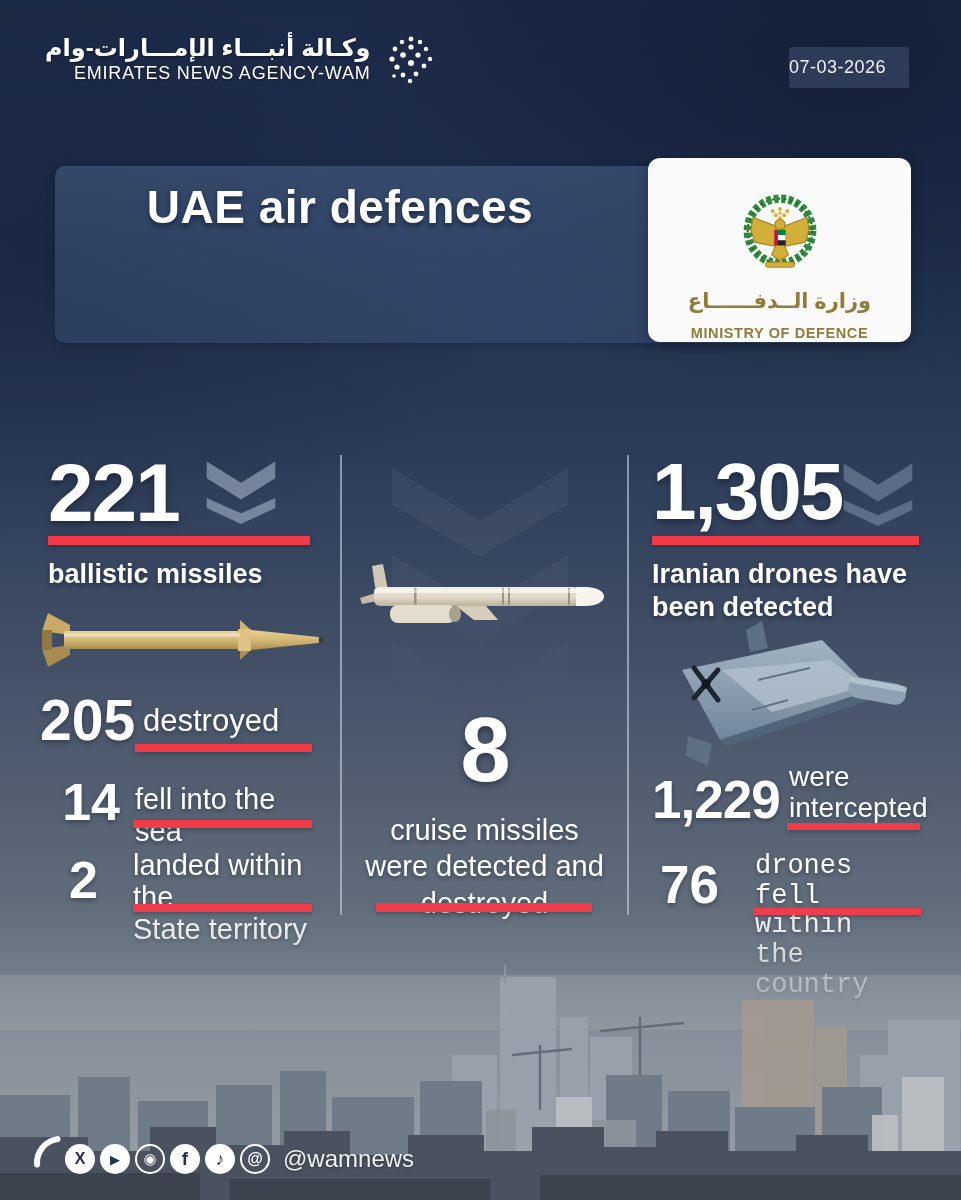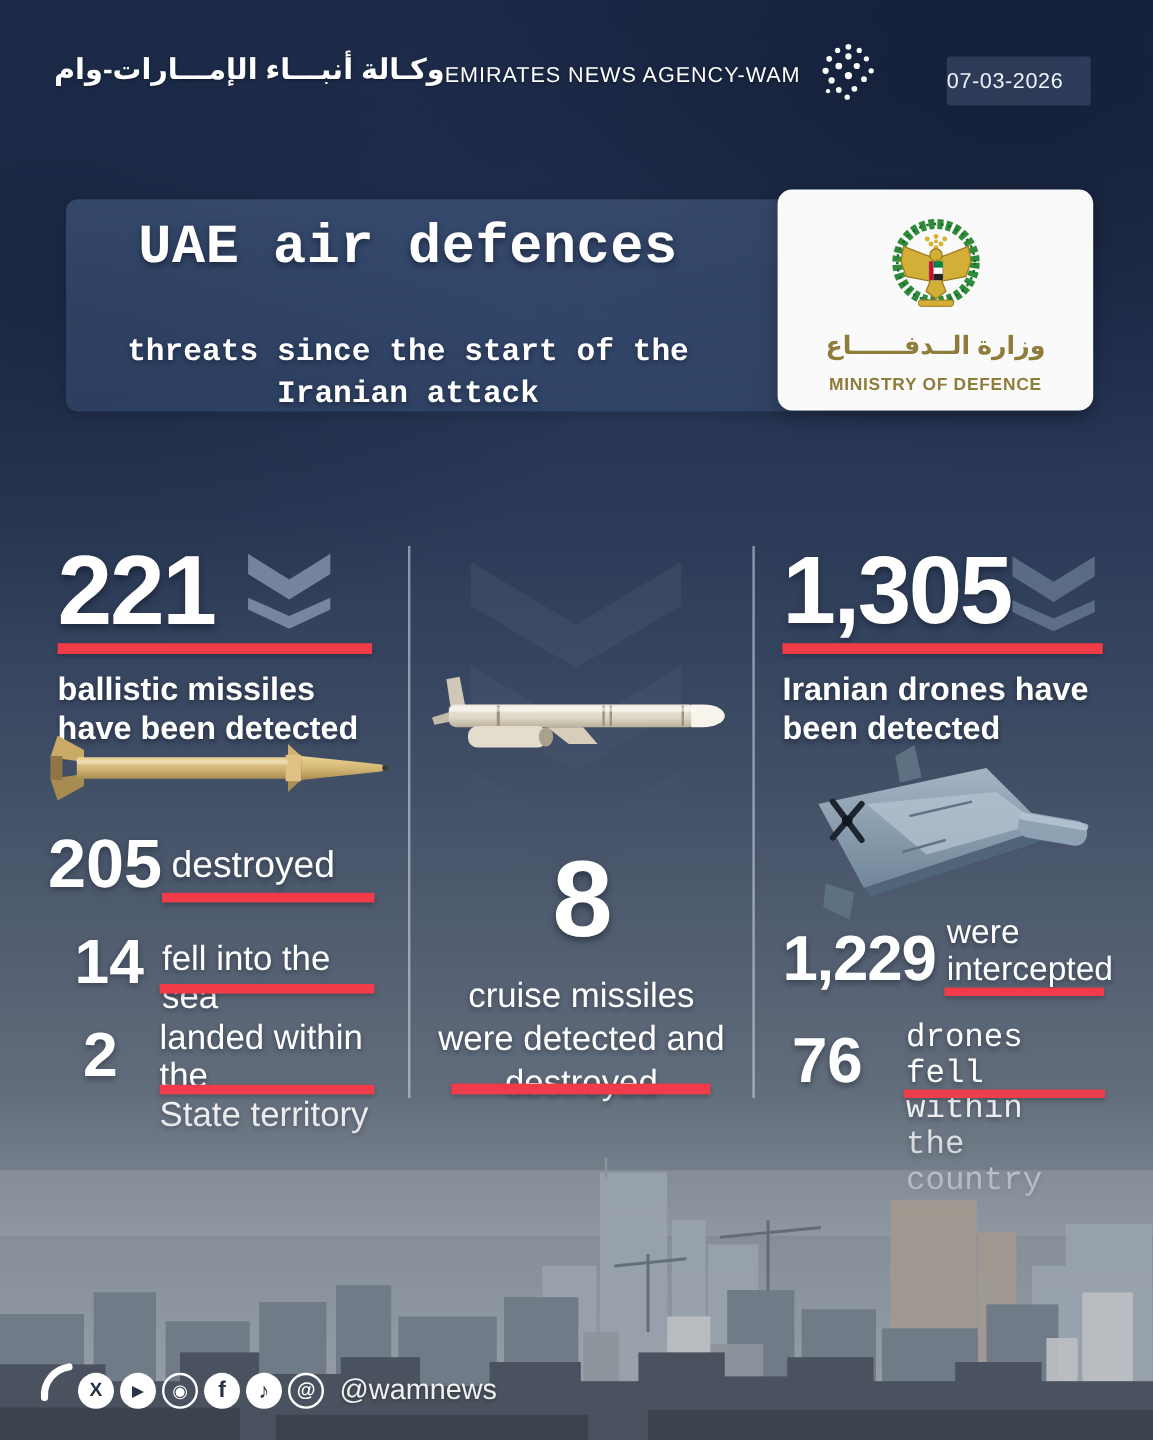--- a/index.html
+++ b/index.html
@@ -8,38 +8,38 @@
     font-family:"Liberation Sans","DejaVu Sans",sans-serif;color:#fff;
     background:
       radial-gradient(90% 45% at 88% 6%, rgba(8,14,30,.40), rgba(8,14,30,0) 60%),
       radial-gradient(80% 40% at 5% 22%, rgba(10,18,36,.30), rgba(10,18,36,0) 60%),
       linear-gradient(180deg,#1c2a49 0%,#20304f 20%,#2a3a57 36%,#3e4c64 52%,#535f71 66%,#65707e 78%,#737c88 90%,#7b838e 100%);
   }
   .abs{position:absolute;}
 
   
   .brand{left:45px;top:33px;display:flex;align-items:center;gap:14px;}
-  .brand-text{display:flex;flex-direction:row;align-items:flex-end;}
+  .brand-text{display:flex;flex-direction:column;align-items:flex-end;}
   .brand-ar{font-size:24px;font-weight:bold;letter-spacing:1px;direction:rtl;line-height:1.15;text-shadow:0 1px 3px rgba(0,0,0,.4);}
   .brand-en{font-size:18px;letter-spacing:.8px;margin-top:2px;text-shadow:0 1px 3px rgba(0,0,0,.4);}
   .globe{width:52px;height:52px;}
   .date-badge{left:789px;top:47px;width:120px;height:41px;background:rgba(130,155,195,.22);
     border-radius:3px;display:flex;align-items:center;justify-content:flex-start;
     font-size:18px;letter-spacing:.5px;color:#eef2f8;}
 
   
   .title-panel{left:55px;top:166px;width:850px;height:177px;border-radius:10px;
     background:linear-gradient(180deg,rgba(94,122,166,.38),rgba(70,96,140,.34));
     box-shadow:0 2px 10px rgba(0,0,0,.18);}
-  .title-wrap{left:55px;top:180px;width:570px;text-align:center;font-family:Liberation Mono, monospace;}
+  .title-wrap{left:55px;top:180px;width:570px;text-align:center;}
   .main-title{font-size:46px;font-weight:bold;letter-spacing:.5px;text-shadow:0 3px 5px rgba(10,16,30,.55);}
   .subtitle{font-size:26px;font-weight:bold;line-height:1.32;margin-top:10px;text-shadow:0 2px 4px rgba(10,16,30,.5);}
 
   .mod-card{left:648px;top:158px;width:263px;height:184px;background:#fafafa;border-radius:12px;
-    box-shadow:0 4px 14px rgba(0,0,0,.28);display:flex;flex-direction:column;align-items:center;padding-top:12px;box-sizing:border-box;}
+    box-shadow:0 4px 14px rgba(0,0,0,.28);display:flex;flex-direction:column;align-items:center;padding-top:24px;box-sizing:border-box;}
   .mod-ar{color:#8f7d3c;font-size:21px;font-weight:bold;direction:rtl;margin-top:4px;line-height:1;}
   .mod-en{color:#8f7d3c;font-size:14.5px;font-weight:bold;letter-spacing:.6px;margin-top:14px;}
 
   
   .big-num{font-weight:bold;letter-spacing:-2px;line-height:1;text-shadow:0 3px 6px rgba(8,14,28,.45);}
   .red-bar{background:#f13b49;box-shadow:0 2px 4px rgba(0,0,0,.25);}
   .stat-label{font-weight:bold;font-size:27px;line-height:1.22;text-shadow:0 2px 4px rgba(8,14,28,.45);}
   .sub-num{font-weight:bold;line-height:1;text-shadow:0 2px 5px rgba(8,14,28,.4);}
   .sub-label{font-size:29px;line-height:1.1;text-shadow:0 2px 4px rgba(8,14,28,.4);}
 
@@ -92,21 +92,20 @@
 
   <div class="abs date-badge">
     <span>07-03-2026</span>
   </div>
 
   <div class="abs title-panel"></div>
   <div class="abs title-wrap">
     <div class="main-title">UAE air defences</div>
     <div class="subtitle">
       <br>
-      <span>threats since the start of the Iranian attack</span>
     </div>
   </div>
 
   <div class="abs mod-card">
     <svg width="104" height="104" viewBox="0 0 100 100">
 
       <circle cx="50" cy="47" r="31" fill="none" stroke="#2e8b3a" stroke-width="8" stroke-dasharray="4.5 2.5"></circle>
       <circle cx="50" cy="47" r="31" fill="none" stroke="#1f6b2c" stroke-width="2" stroke-dasharray="2 4"></circle>
 
       <g fill="#d9b23a">
@@ -147,21 +146,20 @@
   <div class="abs big-num" style="left:48px;top:452px;font-size:82px;">221</div>
   <svg class="chev" style="left:203px;top:460px;" width="76" height="64" viewBox="0 0 90 84">
     <g fill="rgba(176,192,214,.55)">
       <path d="M0 2 L45 30 L90 2 L90 24 L45 52 L0 24 Z"></path>
       <path d="M0 50 L45 70 L90 50 L90 63 L45 84 L0 63 Z"></path>
     </g>
   </svg>
   <div class="abs red-bar" style="left:48px;top:536px;width:262px;height:9px;"></div>
   <div class="abs stat-label" style="left:48px;top:558px;">
     <span>ballistic missiles</span><br>
-    <span>have been detected</span>
   </div>
 
   <svg class="abs" style="left:38px;top:610px;" width="288" height="60" viewBox="0 0 288 60">
     <defs>
       <linearGradient id="bmBody" x1="0" y1="0" x2="0" y2="1">
         <stop offset="0" stop-color="#ead394"></stop>
           <stop offset=".55" stop-color="#d2b472"></stop>
           <stop offset="1" stop-color="#a98e52"></stop>
       </linearGradient>
     </defs>

